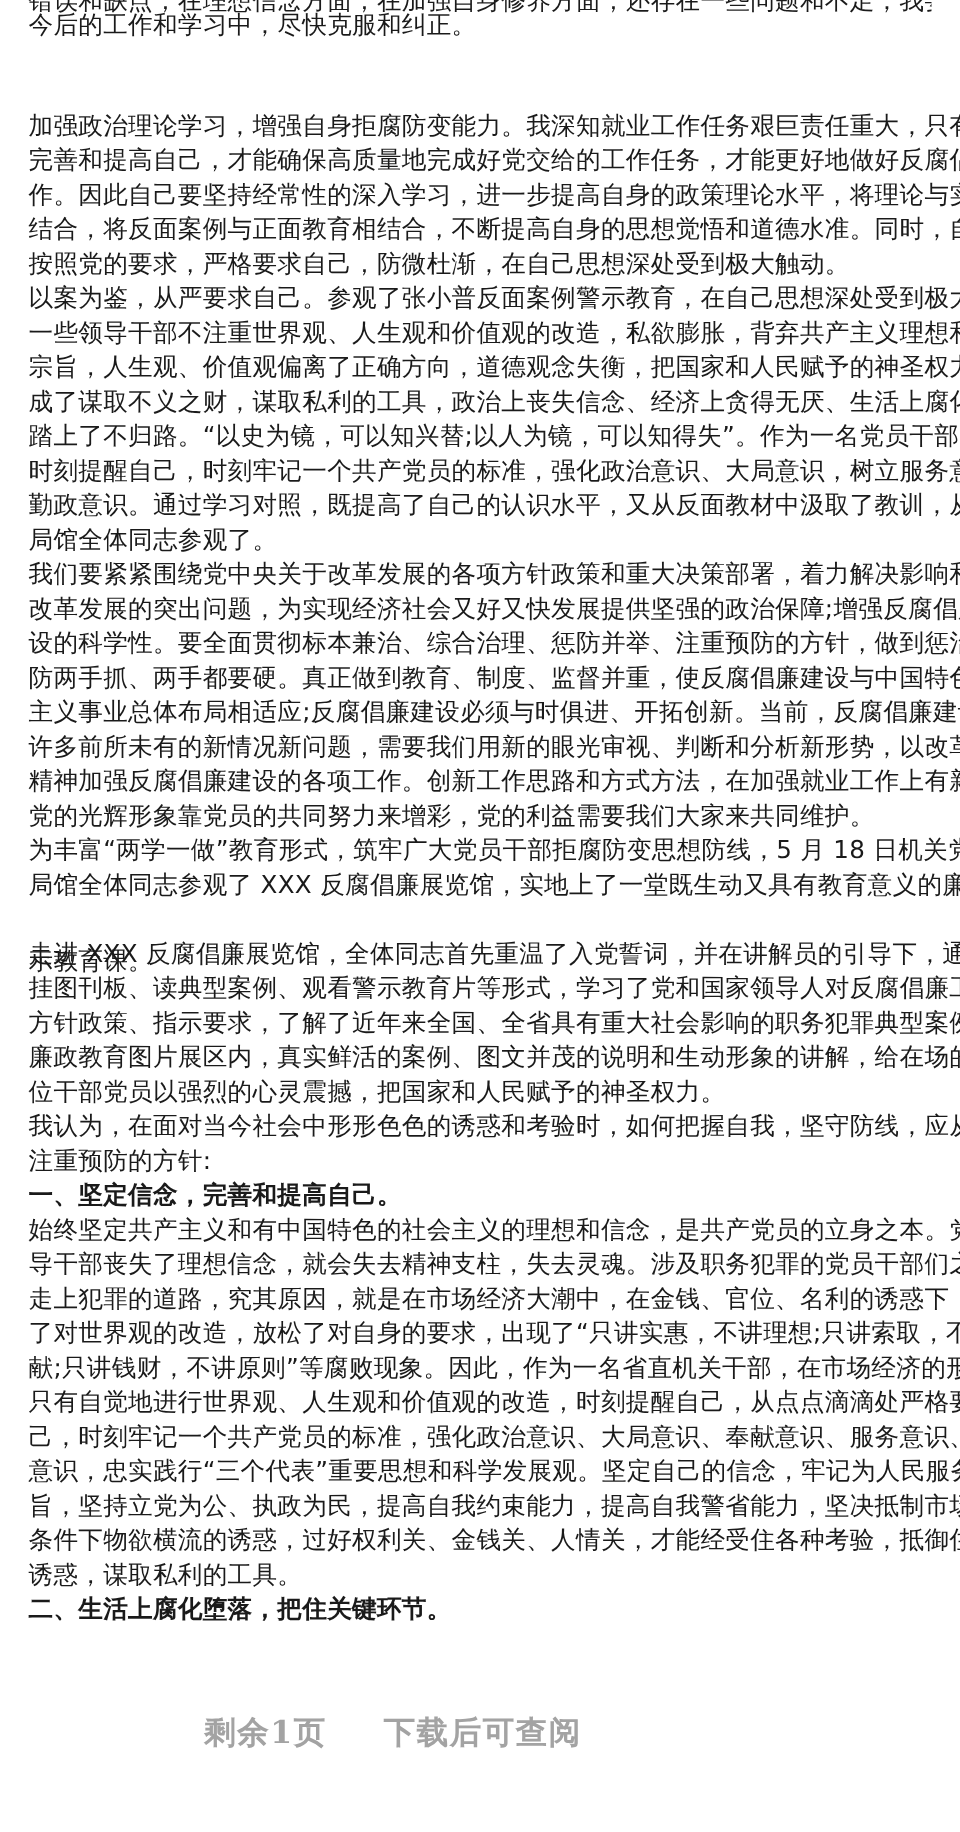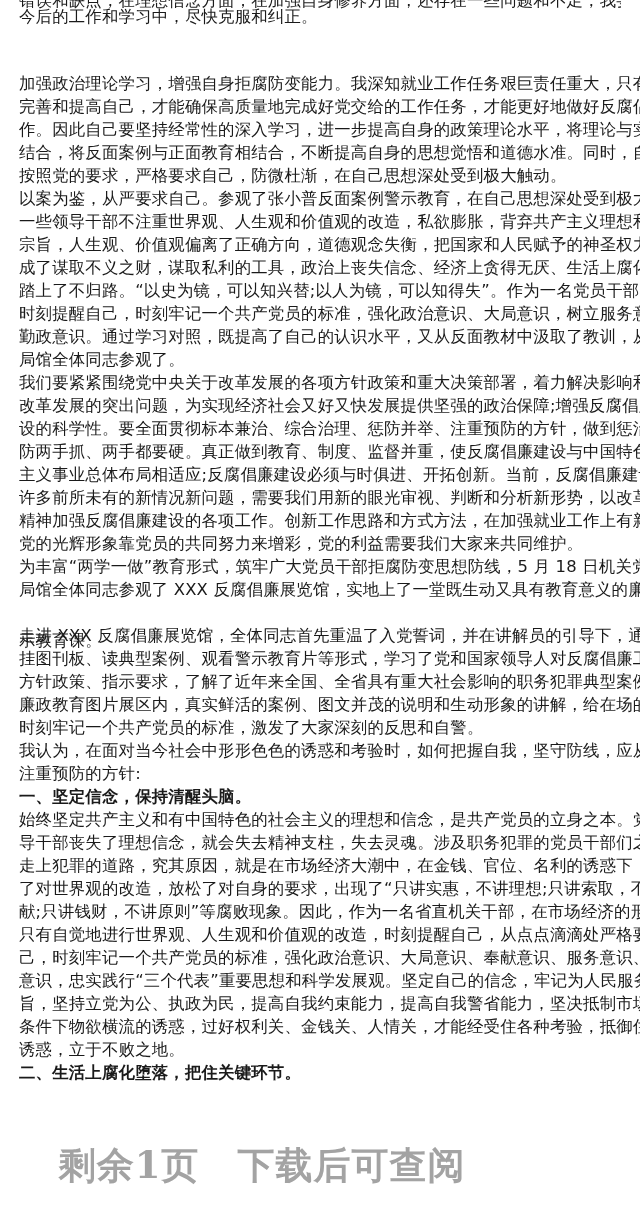--- a/index.html
+++ b/index.html
@@ -7,21 +7,21 @@
          font-family: "DejaVu Sans", "Liberation Sans", sans-serif; color: #1a1a1a; }
   .page { position: absolute; left: 19px; top: 0; width: 602px; }
   .line { position: absolute; left: 0; width: 602px; height: 23px; line-height: 23px;
           font-size: 16.4px; white-space: nowrap; text-align: justify; text-align-last: justify;
           letter-spacing: 0.2px; }
   .line.last { text-align-last: left; }
   .line.bold { font-weight: bold; }
   .line.cut { clip-path: inset(8px 0 0 0); }
   .more { position: absolute; left: 0; width: 524px; top: 1141px; text-align: center;
           font-family: "DejaVu Serif", "Liberation Serif", serif; font-weight: bold;
-          font-size: 37px; color: #a3a3a3; letter-spacing: 1px; }
+          font-size: 21px; color: #a3a3a3; letter-spacing: 1px; }
   .more span { display: inline-block; }
   .more .gap { width: 38px; }
 </style>
 </head>
 <body>
 
 <div class="page" id="doc">
     <div class="line cut" style="top: -11px;">错误和缺点，在理想信念方面，在加强自身修养方面，还存在一些问题和不足，我要在</div>
     <div class="line last" style="top: 5px;">今后的工作和学习中，尽快克服和纠正。</div>
     <div class="line" style="top: 72px;">加强政治理论学习，增强自身拒腐防变能力。我深知就业工作任务艰巨责任重大，只有不断</div>
@@ -45,33 +45,33 @@
     <div class="line" style="top: 486px;">许多前所未有的新情况新问题，需要我们用新的眼光审视、判断和分析新形势，以改革创新</div>
     <div class="line" style="top: 509px;">精神加强反腐倡廉建设的各项工作。创新工作思路和方式方法，在加强就业工作上有新举措。</div>
     <div class="line last" style="top: 532px;">党的光辉形象靠党员的共同努力来增彩，党的利益需要我们大家来共同维护。</div>
     <div class="line" style="top: 555px;">为丰富“两学一做”教育形式，筑牢广大党员干部拒腐防变思想防线，5 月 18 日机关党委组织</div>
     <div class="line" style="top: 578px;">局馆全体同志参观了 XXX 反腐倡廉展览馆，实地上了一堂既生动又具有教育意义的廉政警</div>
     <div class="line last" style="top: 601px; margin-top: 28px;">示教育课。</div>
     <div class="line" style="top: 624px;">走进 XXX 反腐倡廉展览馆，全体同志首先重温了入党誓词，并在讲解员的引导下，通过看</div>
     <div class="line" style="top: 647px;">挂图刊板、读典型案例、观看警示教育片等形式，学习了党和国家领导人对反腐倡廉工作的</div>
     <div class="line" style="top: 670px;">方针政策、指示要求，了解了近年来全国、全省具有重大社会影响的职务犯罪典型案例。在</div>
     <div class="line" style="top: 693px;">廉政教育图片展区内，真实鲜活的案例、图文并茂的说明和生动形象的讲解，给在场的每一</div>
-    <div class="line last" style="top: 716px;">时刻牢记一个共产党员的标准，激发了大家深刻的反思和自警。</div>
+    <div class="line last" style="top: 716px;">位干部党员以强烈的心灵震撼，把国家和人民赋予的神圣权力。</div>
     <div class="line" style="top: 739px;">我认为，在面对当今社会中形形色色的诱惑和考验时，如何把握自我，坚守防线，应从以下</div>
     <div class="line last" style="top: 762px;">注重预防的方针:</div>
-    <div class="line last bold" style="top: 785px;">一、坚定信念，保持清醒头脑。</div>
+    <div class="line last bold" style="top: 785px;">一、坚定信念，完善和提高自己。</div>
     <div class="line" style="top: 808px;">始终坚定共产主义和有中国特色的社会主义的理想和信念，是共产党员的立身之本。党员领</div>
     <div class="line" style="top: 831px;">导干部丧失了理想信念，就会失去精神支柱，失去灵魂。涉及职务犯罪的党员干部们之所以</div>
     <div class="line" style="top: 854px;">走上犯罪的道路，究其原因，就是在市场经济大潮中，在金钱、官位、名利的诱惑下，放弃</div>
     <div class="line" style="top: 877px;">了对世界观的改造，放松了对自身的要求，出现了“只讲实惠，不讲理想;只讲索取，不讲奉</div>
     <div class="line" style="top: 900px;">献;只讲钱财，不讲原则”等腐败现象。因此，作为一名省直机关干部，在市场经济的形势下，</div>
     <div class="line" style="top: 923px;">只有自觉地进行世界观、人生观和价值观的改造，时刻提醒自己，从点点滴滴处严格要求自</div>
     <div class="line" style="top: 946px;">己，时刻牢记一个共产党员的标准，强化政治意识、大局意识、奉献意识、服务意识、勤政</div>
     <div class="line" style="top: 969px;">意识，忠实践行“三个代表”重要思想和科学发展观。坚定自己的信念，牢记为人民服务的宗</div>
     <div class="line" style="top: 992px;">旨，坚持立党为公、执政为民，提高自我约束能力，提高自我警省能力，坚决抵制市场经济</div>
     <div class="line" style="top: 1015px;">条件下物欲横流的诱惑，过好权利关、金钱关、人情关，才能经受住各种考验，抵御住各种</div>
-    <div class="line last" style="top: 1038px;">诱惑，立于不败之地。</div>
+    <div class="line last" style="top: 1038px;">诱惑，谋取私利的工具。</div>
     <div class="line last bold" style="top: 1061px;"> 二、生活上腐化堕落，把住关键环节。</div>
   </div>
 
 <div class="more">
   <span>剩余1页</span><span class="gap"></span><span>下载后可查阅</span>
 </div>
 
 </body></html>

